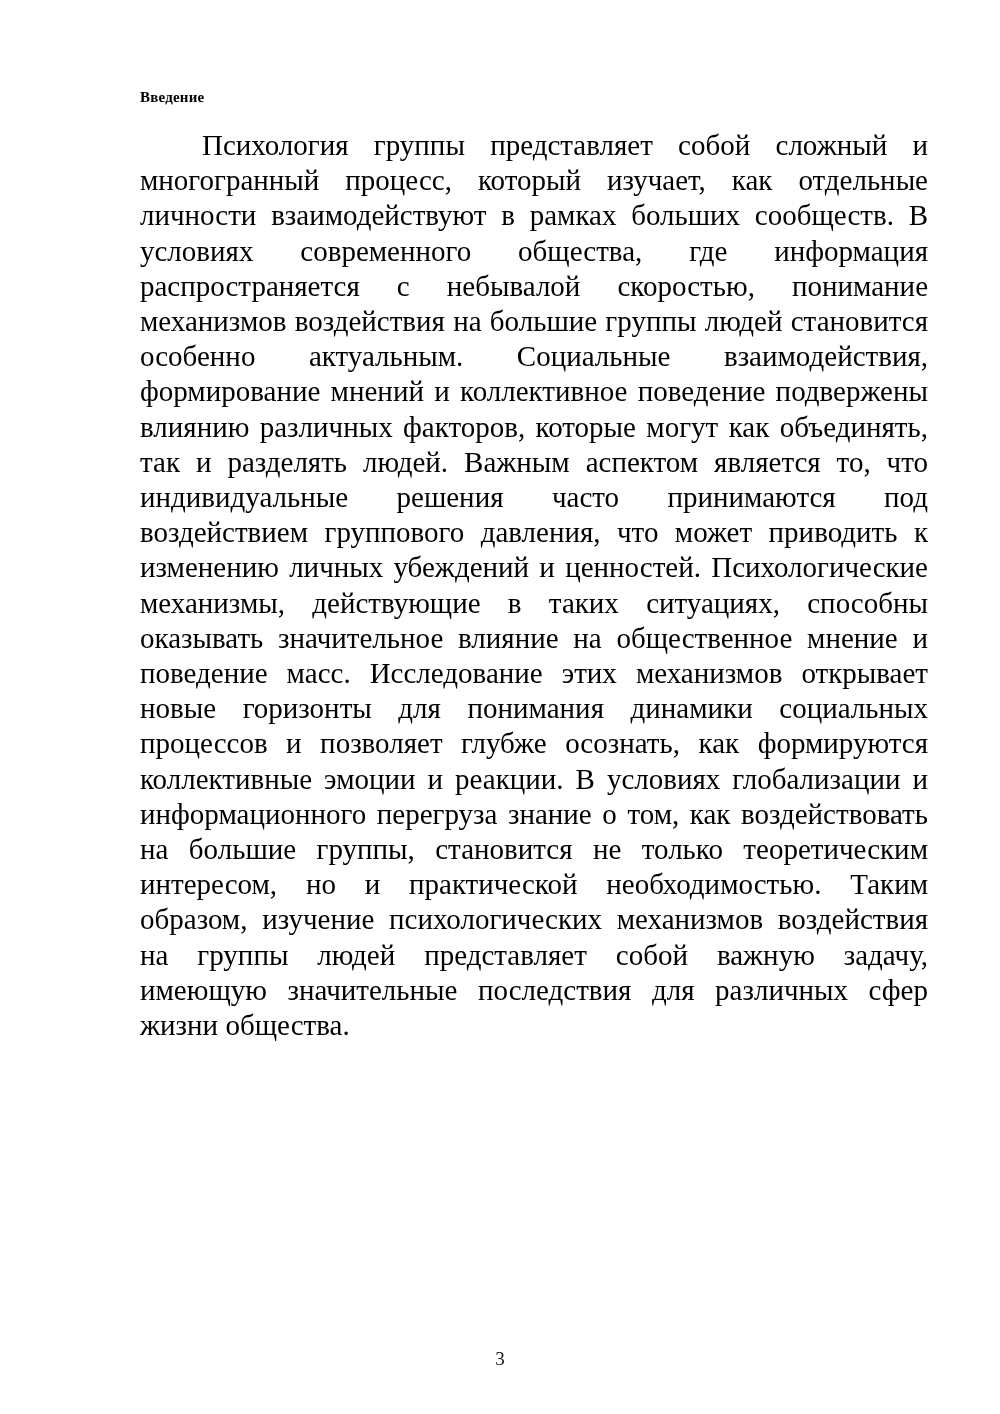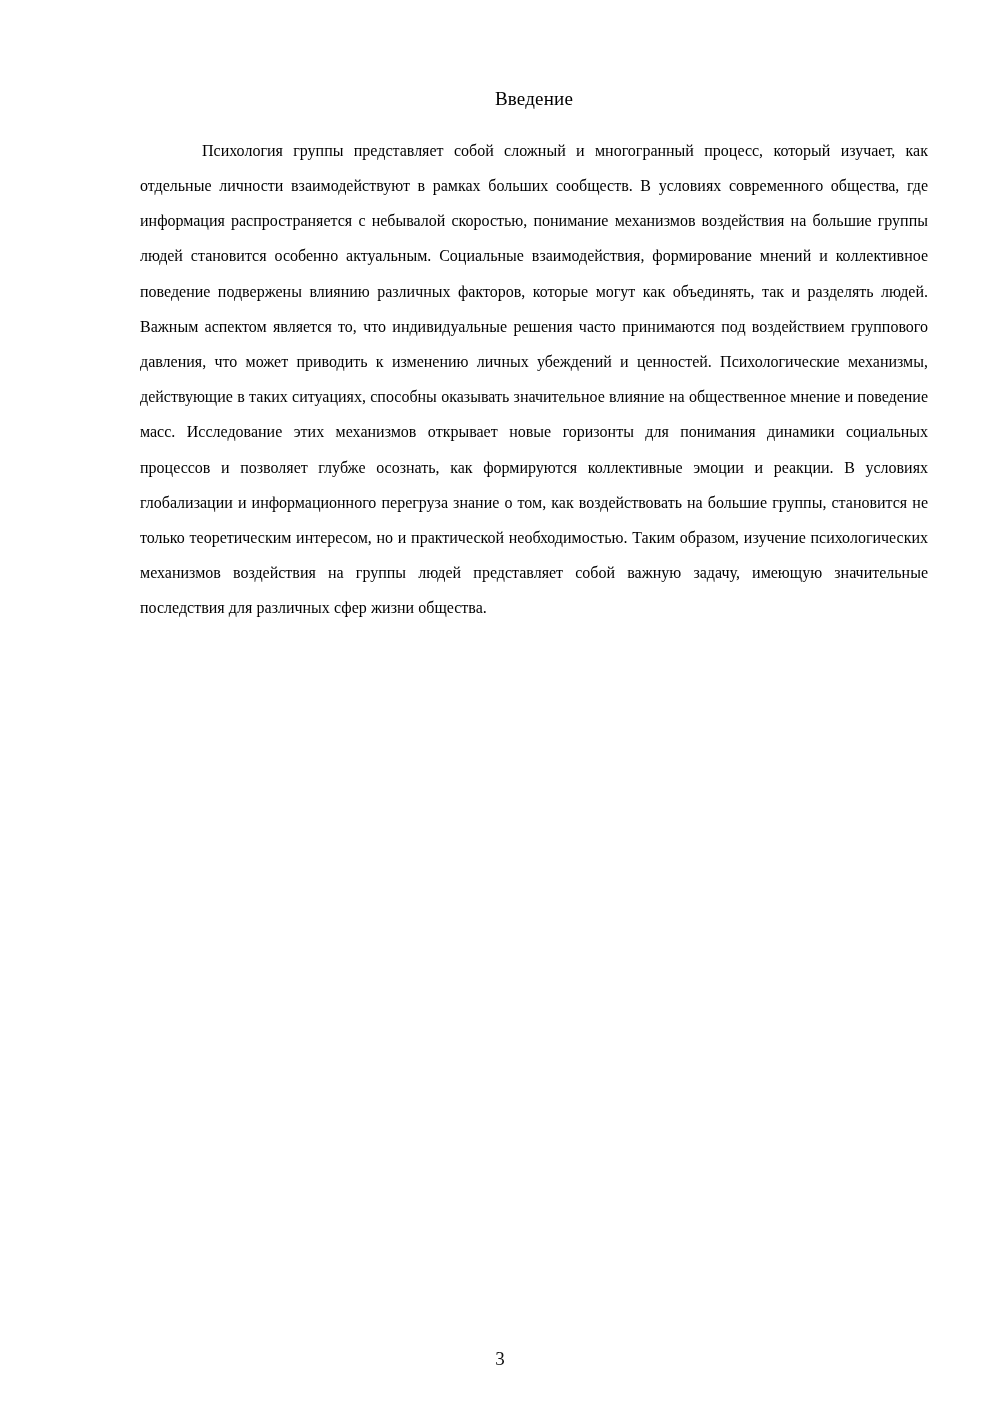--- a/index.html
+++ b/index.html
@@ -18,29 +18,29 @@
   .page {
     position: absolute;
     left: 0;
     top: 0;
     width: 1000px;
     height: 1414px;
     box-sizing: border-box;
     padding: 88px 72px 40px 140px;
   }
   .doc-title {
-    text-align: center;
-    font-weight: normal;
-    font-size: 19px;
+    text-align: left;
+    font-weight: bold;
+    font-size: 15px;
     line-height: 1.2;
     margin: 0 0 22px 0;
     letter-spacing: 0.2px;
   }
   .body-text {
-    font-size: 16px;
+    font-size: 29px;
     line-height: 35.2px;
     text-align: justify;
     text-justify: inter-word;
     text-indent: 62px;
     margin: 0;
     hyphens: none;
     word-spacing: 0.2px;
   }
   .page-number {
     position: absolute;

